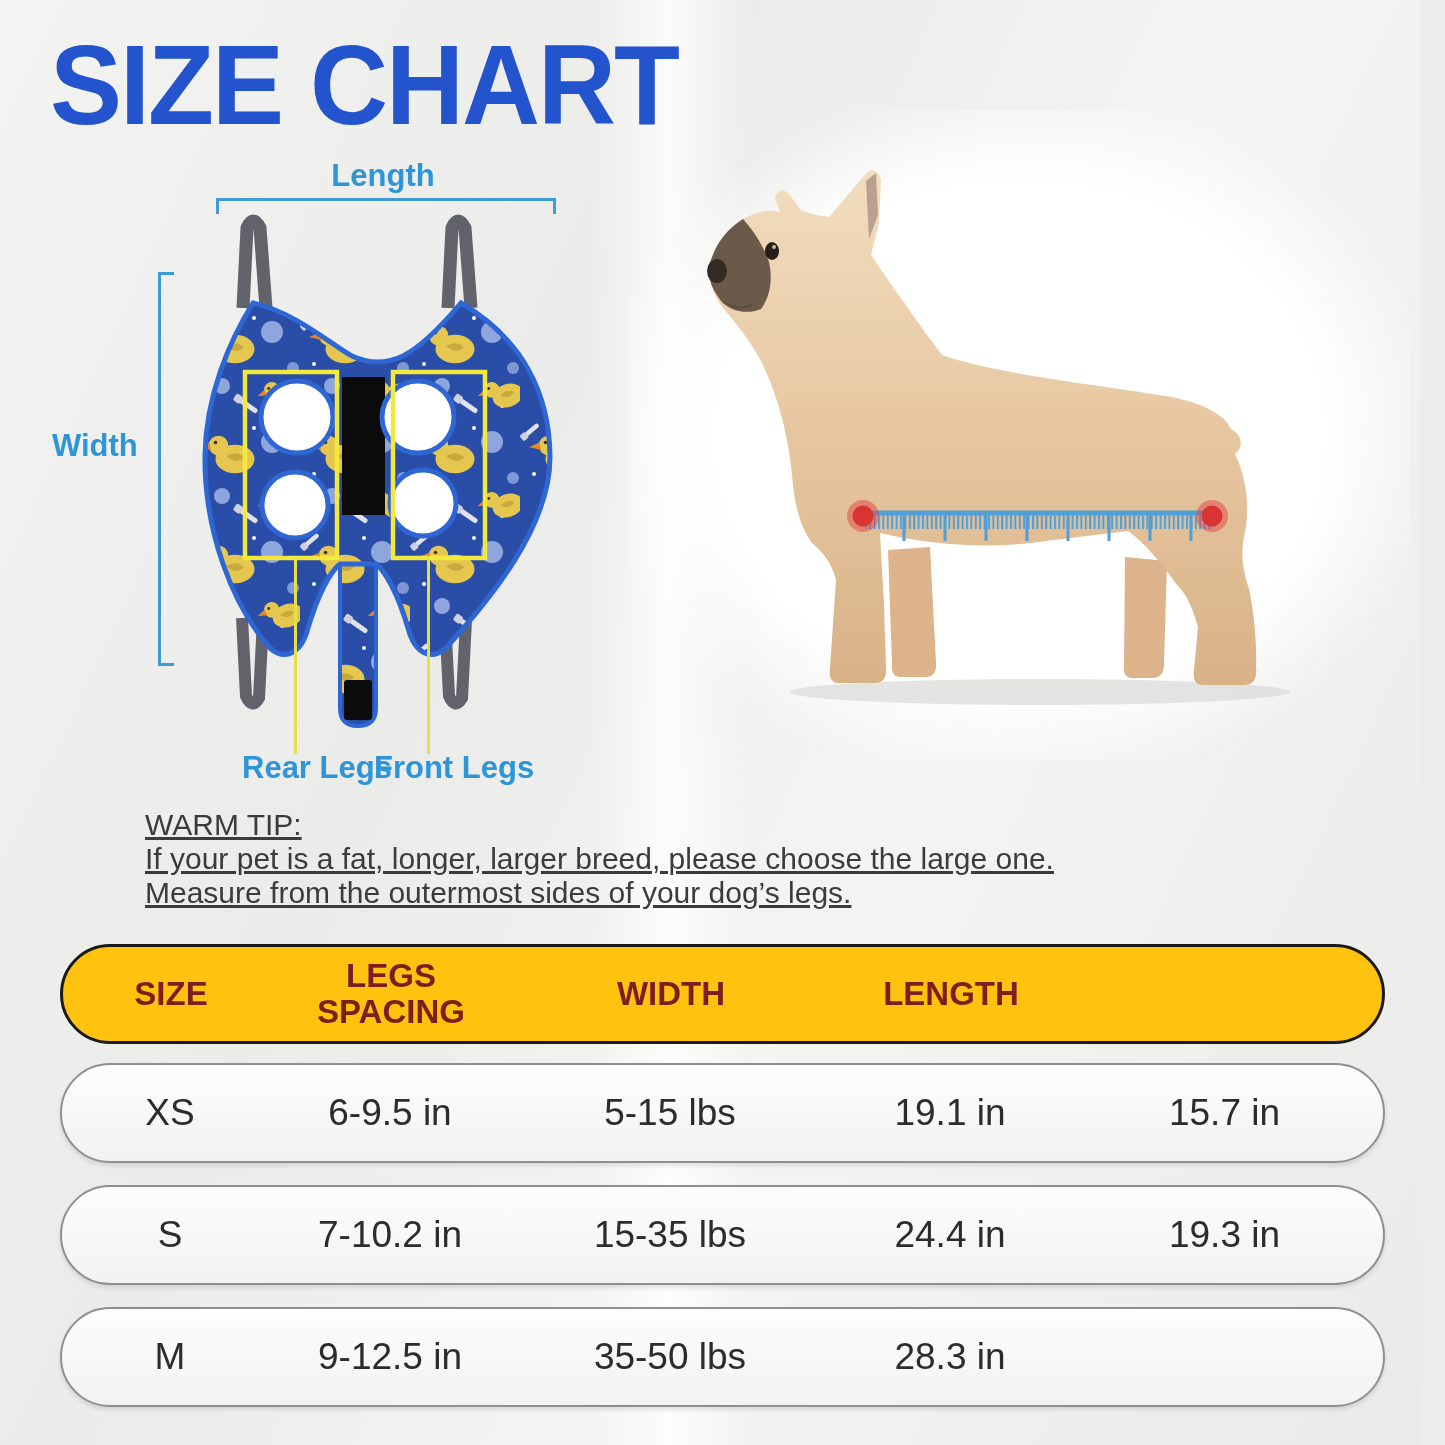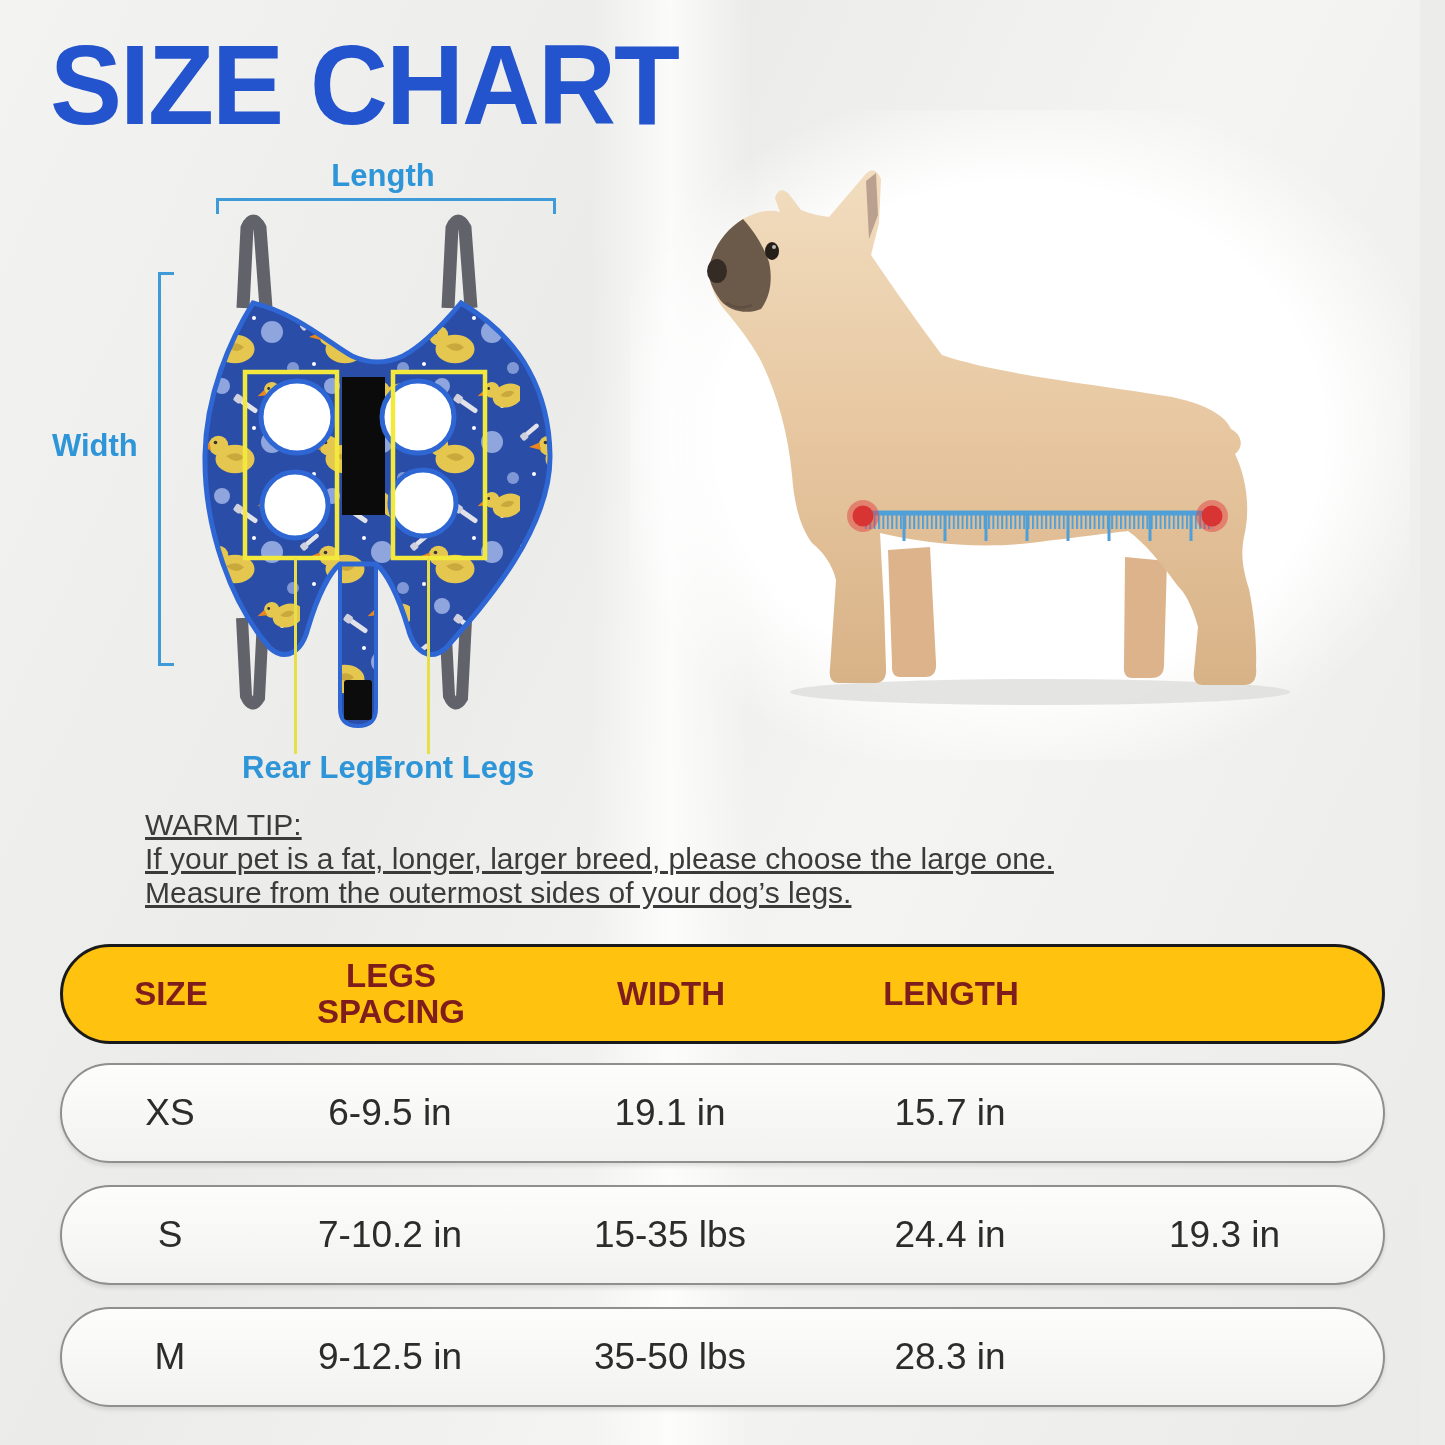--- a/index.html
+++ b/index.html
@@ -206,20 +206,21 @@
       <span>WIDTH</span>
     </div>
     <div class="hcell">
       <span>LENGTH</span>
     </div>
   </div>
 
   <div class="pill pill-row row-xs">
     <div>XS</div>
     <div>6-9.5 in</div>
+    <div>5-15 lbs</div>
     <div>19.1 in</div>
     <div>15.7 in</div>
   </div>
 
   <div class="pill pill-row row-s">
     <div>S</div>
     <div>7-10.2 in</div>
     <div>15-35 lbs</div>
     <div>24.4 in</div>
     <div>19.3 in</div>

